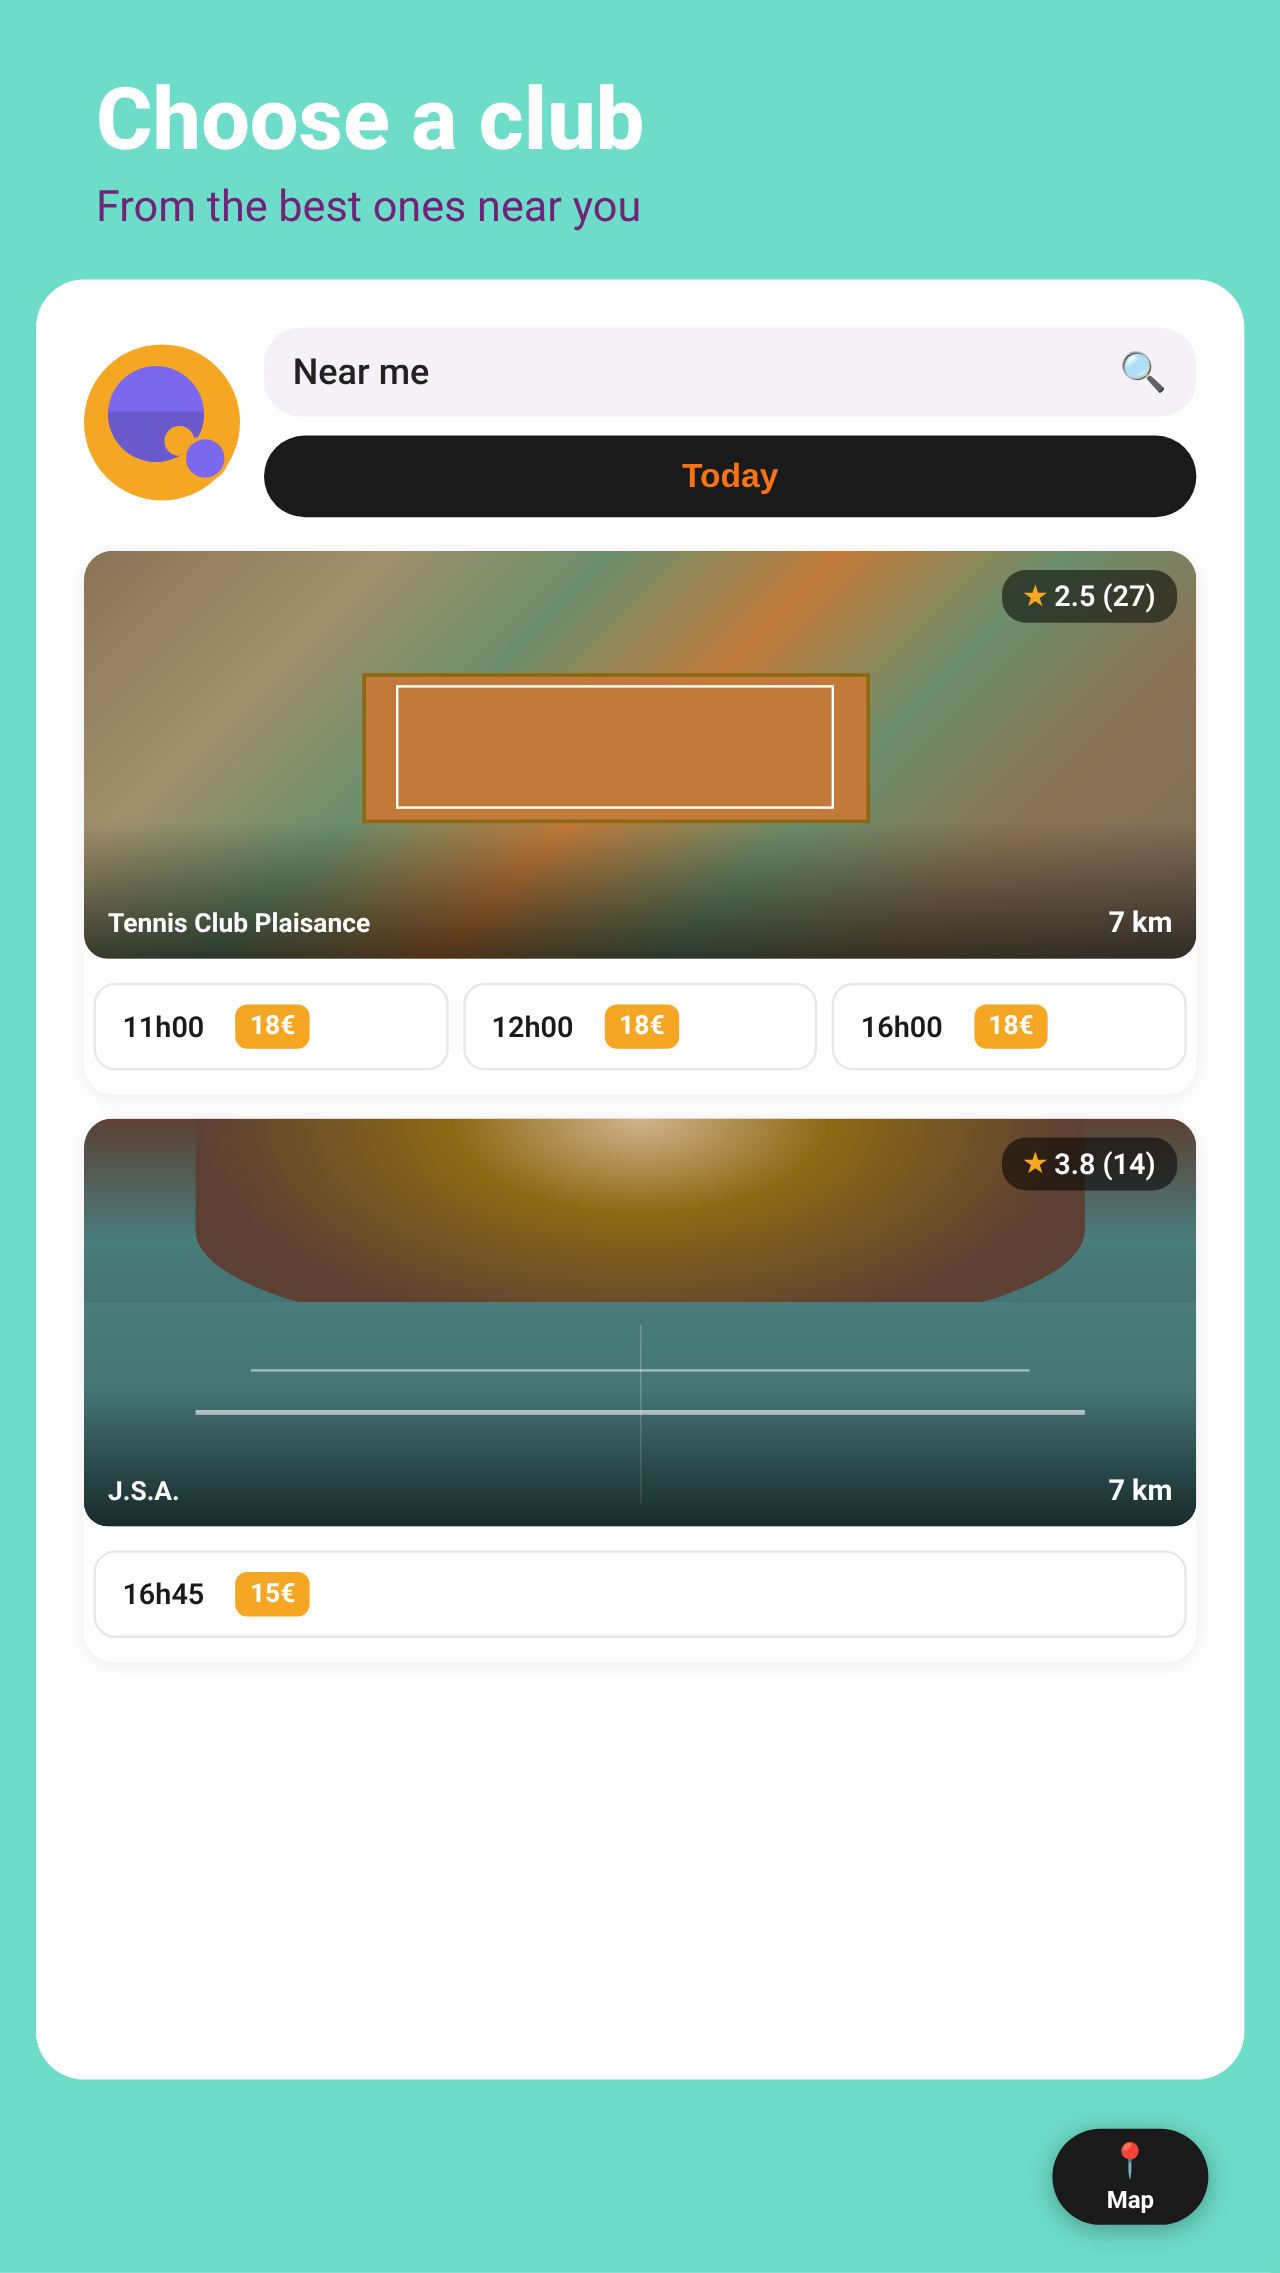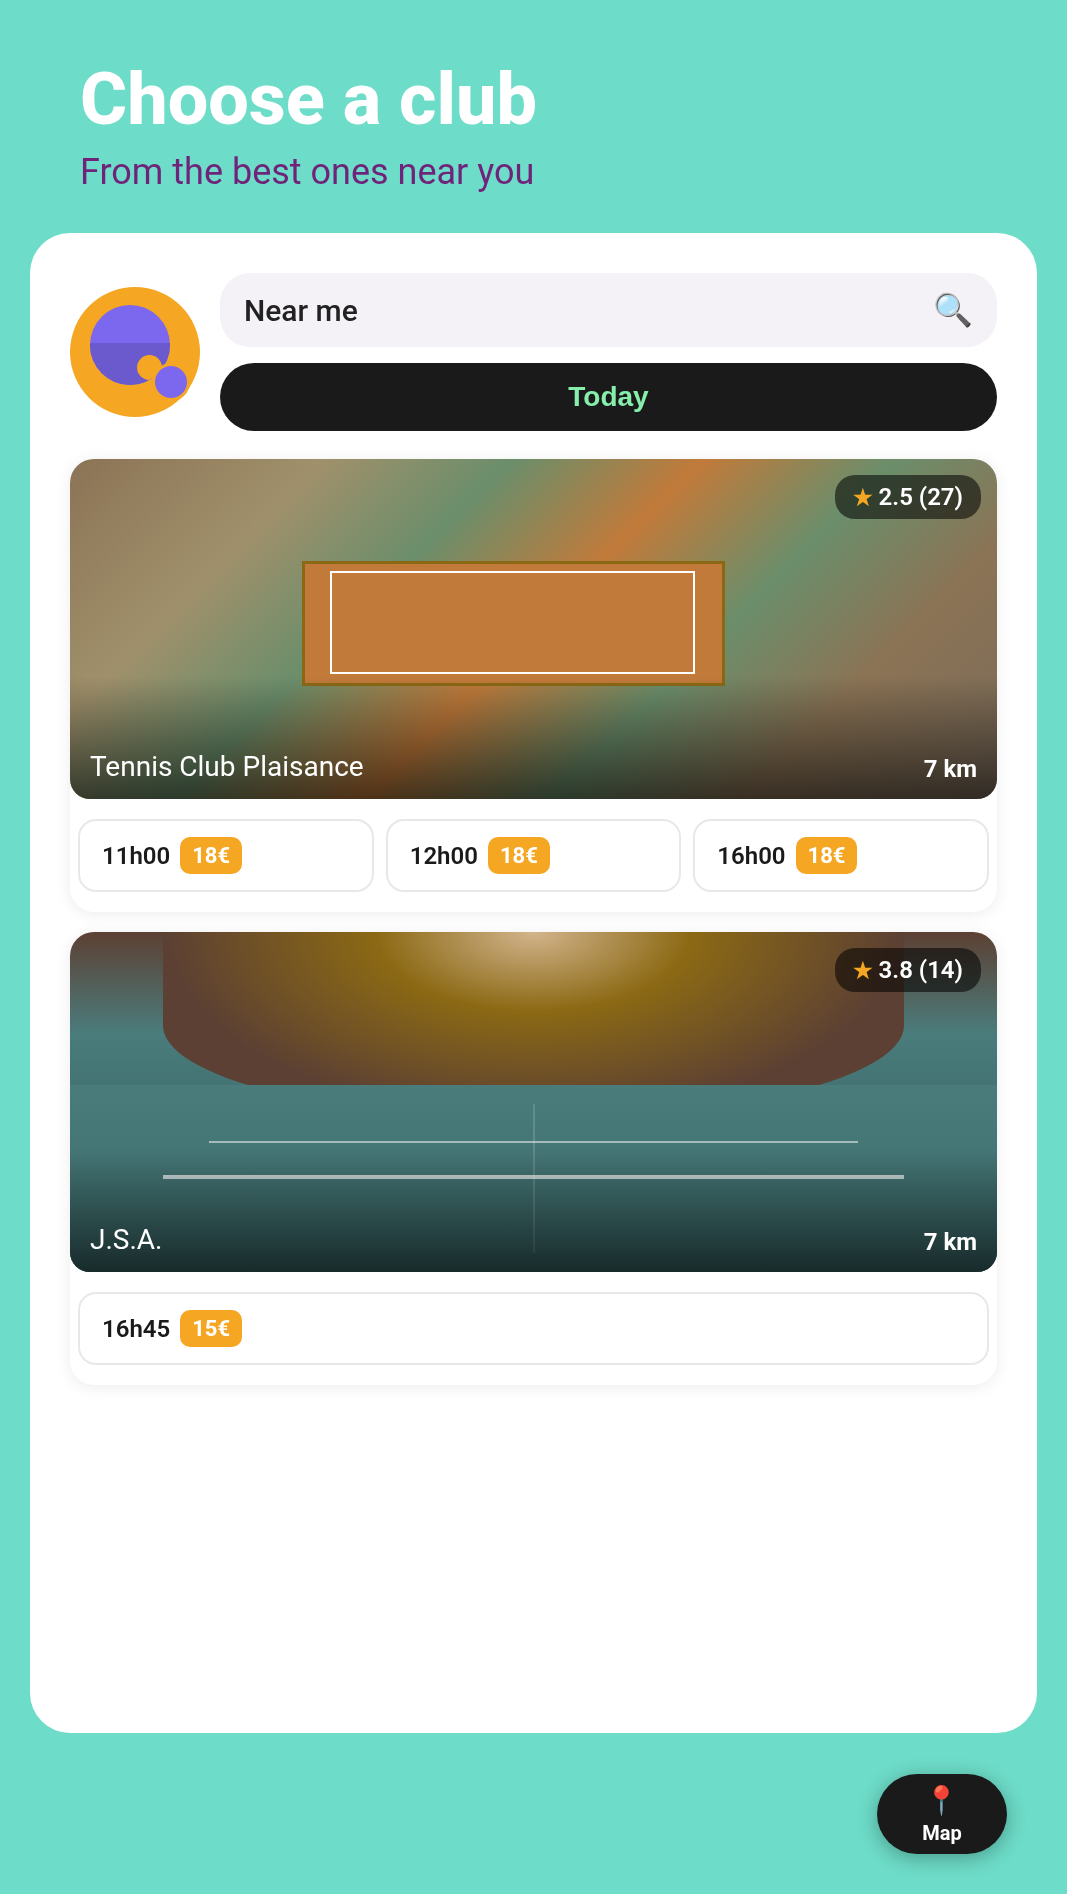--- a/index.html
+++ b/index.html
@@ -131,21 +131,21 @@
       font-size: 32px;
     }
 
     .filter-row {
       display: flex;
       gap: 16px;
     }
 
     .btn-today {
       background: #1a1a1a;
-      color: #86efac;
+      color: #f97316;
       border: none;
       border-radius: 50px;
       padding: 18px 50px;
       font-size: 28px;
       font-weight: 600;
       cursor: pointer;
       flex: 1;
     }
 
     .btn-filters {
@@ -282,22 +282,22 @@
       right: 0;
       background: linear-gradient(transparent, rgba(0,0,0,0.6));
       padding: 40px 20px 16px 20px;
       display: flex;
       justify-content: space-between;
       align-items: flex-end;
     }
 
     .club-name {
       color: #ffffff;
-      font-size: 28px;
-      font-weight: 400;
+      font-size: 22px;
+      font-weight: 700;
       margin-top: 34px;
     }
 
     .club-distance {
       color: #ffffff;
       font-size: 24px;
       font-weight: 700;
     }
 
     .time-slots {
@@ -306,21 +306,21 @@
       padding: 20px 8px;
     }
 
     .time-slot {
       background: #ffffff;
       border: 2px solid #e8e8e8;
       border-radius: 18px;
       padding: 16px 22px;
       display: flex;
       align-items: center;
-      gap: 10px;
+      gap: 26px;
       flex: 1;
       cursor: pointer;
     }
 
     .time-label {
       font-size: 24px;
       font-weight: 600;
       color: #1a1a1a;
     }
 

